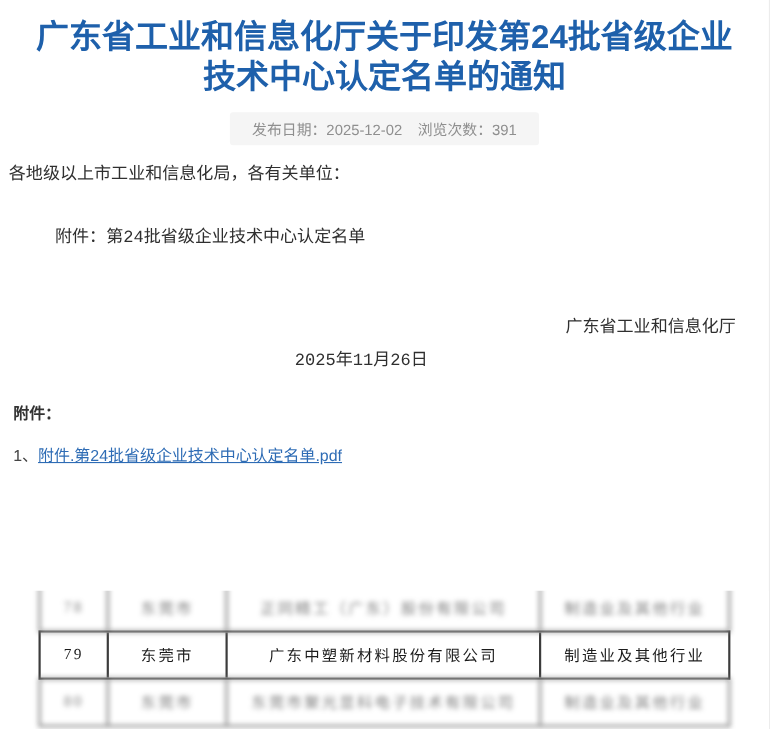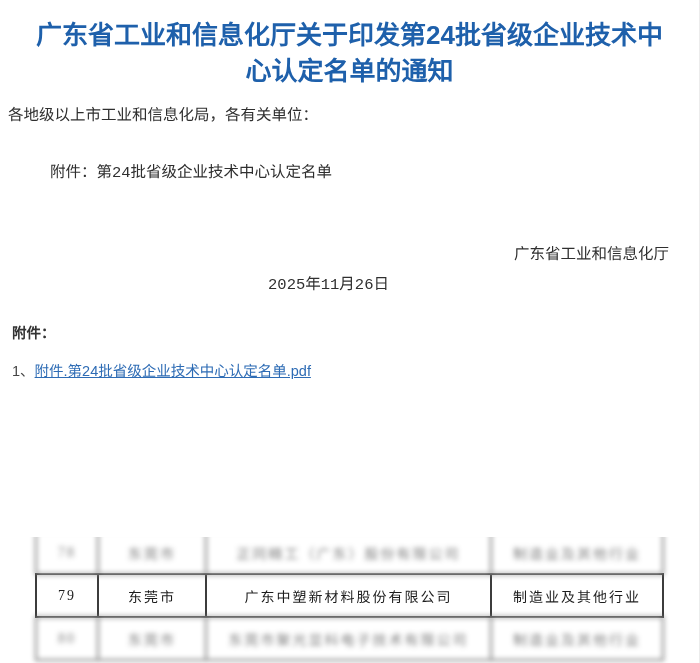--- a/index.html
+++ b/index.html
@@ -13,21 +13,21 @@
     position: relative;
     width: 700px; height: 663px;
     background: #ffffff;
     border-right: 1px solid #ececec;
     overflow: hidden;
   }
   
   .title {
     padding: 17px 28px 0 28px;
     text-align: center;
-    font-size: 26px;
+    font-size: 30px;
     line-height: 36px;
     font-weight: bold;
     color: #1e60ab;
     font-family: "Liberation Sans", "DejaVu Sans", sans-serif;
   }
   
   .meta {
     display: table;
     margin: 13px auto 0 auto;
     background: #f5f5f5;
@@ -113,20 +113,27 @@
   }
   .t-row.blurred .t-cell { color: #555555; border-color: #555555; }
 </style>
 </head>
 <body>
 
 <div class="page">
 
   <h1 class="title">广东省工业和信息化厅关于印发第24批省级企业技术中心认定名单的通知</h1>
 
+  <div class="meta">
+    <span>发布日期：</span>
+      <span>2025-12-02</span>
+      <span class="gap"></span>
+      <span>浏览次数：</span>
+      <span>391</span>
+  </div>
 
   <div class="letter">
     <div class="salutation">各地级以上市工业和信息化局，各有关单位：</div>
     <div class="attach-ref">附件：第24批省级企业技术中心认定名单</div>
     <div class="signature">广东省工业和信息化厅</div>
     <div class="sign-date">2025年11月26日</div>
   </div>
 
   <div class="attachments">
     <div class="attach-heading">附件：</div>

